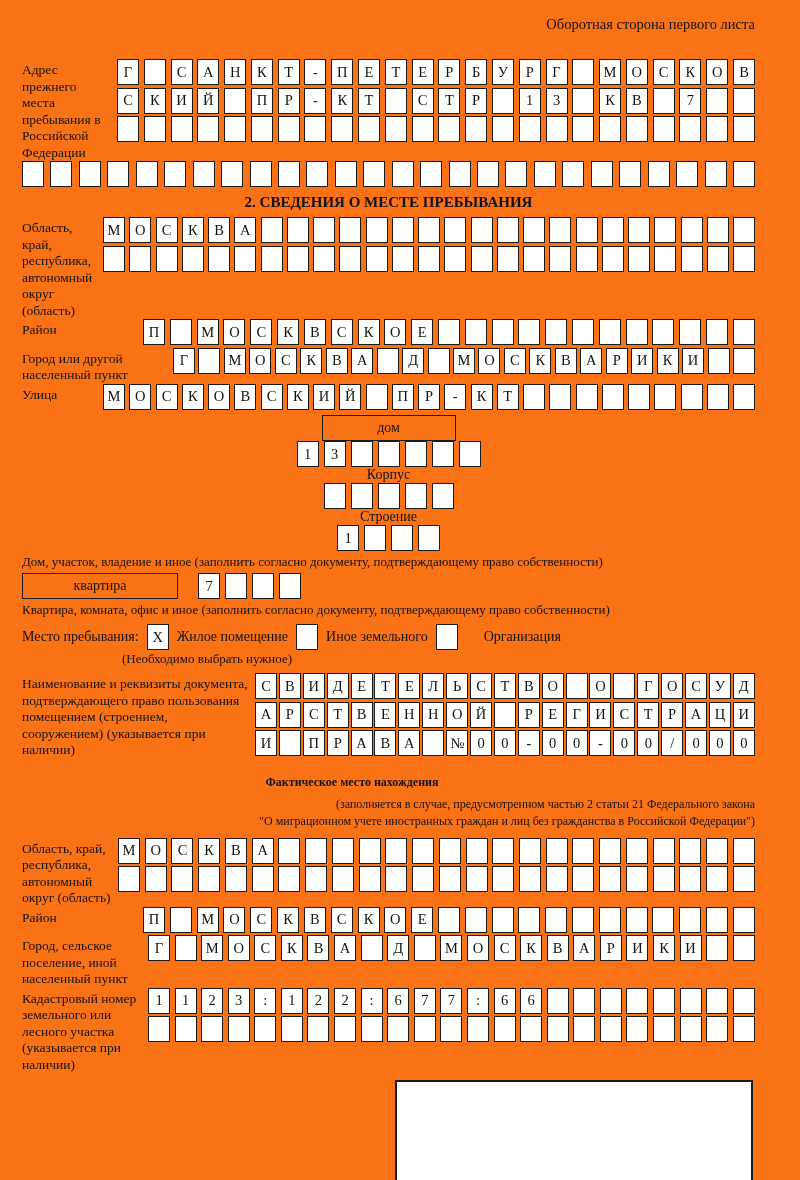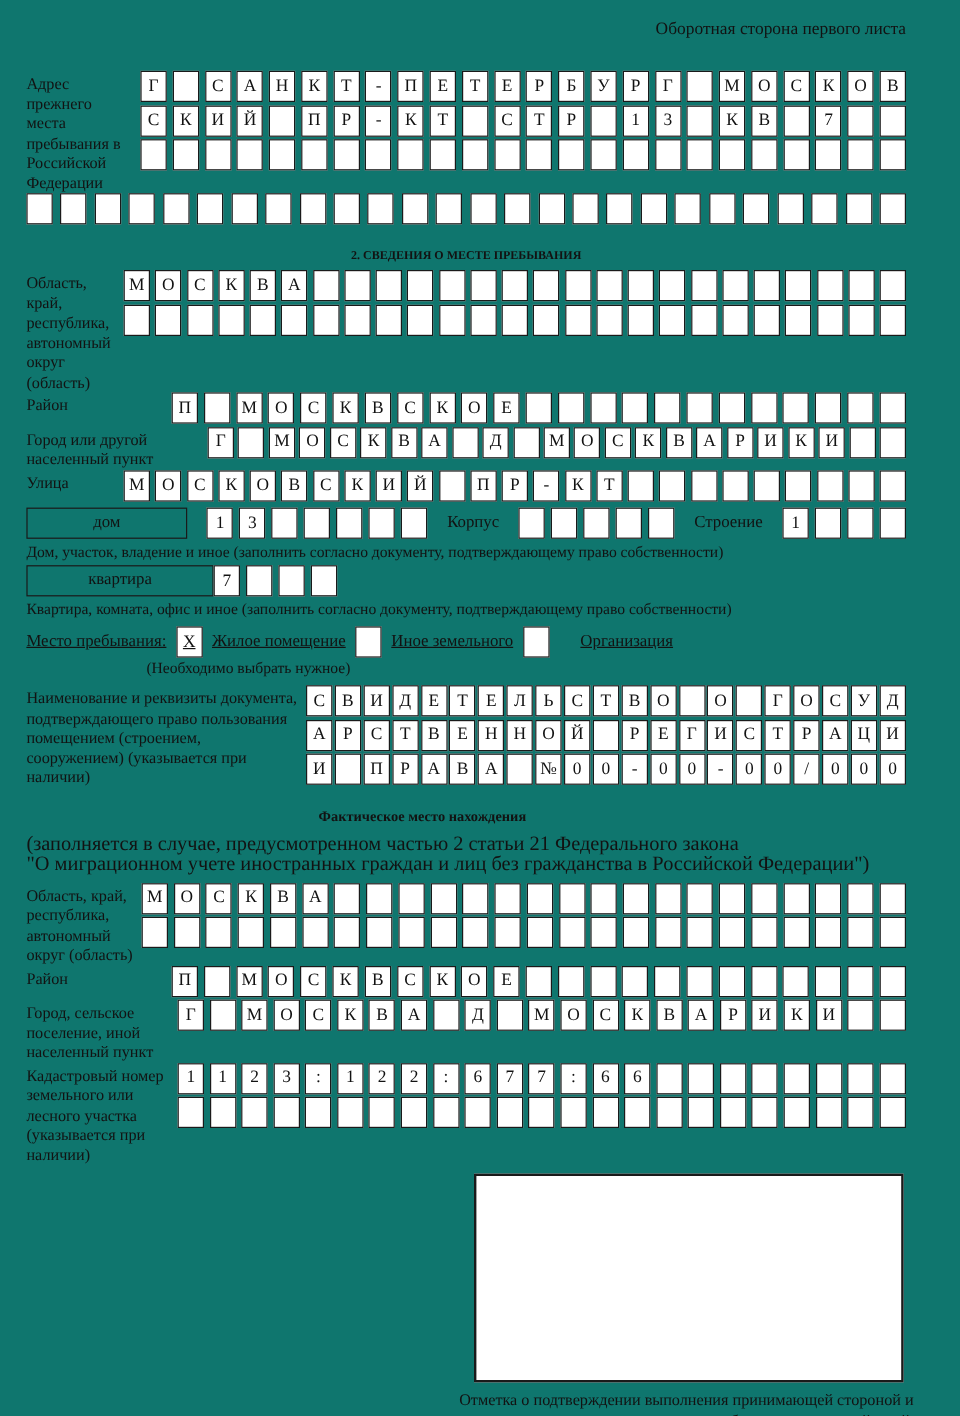--- a/index.html
+++ b/index.html
@@ -1,42 +1,42 @@
 <!DOCTYPE html>
 <html><head>
 <meta charset="utf-8">
 <style>
   html,body{margin:0;padding:0;background:#ffffff;}
   body{width:800px;height:1180px;font-family:"Liberation Serif","DejaVu Serif",serif;color:#121212;}
-  .page{position:relative;box-sizing:border-box;width:800px;height:1180px;padding:16px 45px 0 22px;background:#0f766e;}
+  .page{position:relative;box-sizing:border-box;width:800px;height:1180px;padding:16px 45px 0 22px;background:#f97316;}
   .corner{text-align:right;font-size:14.5px;margin-bottom:26px;}
   .field{display:flex;align-items:flex-start;}
   .label{flex-shrink:0;font-size:13.5px;line-height:16.5px;padding-top:3px;padding-right:6px;box-sizing:border-box;}
   .lw95{width:95px}.lw81{width:81px}.lw121{width:121px}.lw151{width:151px}
   .lw233{width:233px}.lw96{width:96px}.lw126{width:126px}
   .rows{flex:1;min-width:0;}
   .box-row{display:flex;justify-content:space-between;margin-bottom:2.5px;}
   .cell{box-sizing:border-box;width:22px;height:26px;border:1.7px solid #1a1a1a;display:flex;align-items:center;justify-content:center;font-size:14.5px;line-height:1;flex-shrink:0;background:#fff;}
   .note{font-size:13px;line-height:16px;}
   .center{text-align:center;}
-  .section-title{font-size:10px;font-weight:bold;text-align:center;margin:21px 0 6px 0;}
-  .house-row{display:flex;align-items:center;justify-content:space-between;margin:3px 0 3px 0;}
+  .section-title{font-size:15px;font-weight:bold;text-align:center;margin:7px 0 6px 0;}
+  .house-row{display:flex;align-items:center;justify-content:space-between;margin:3px 0 3px 0;flex-direction:column;}
   .wide-box{box-sizing:border-box;height:26px;border:1.7px solid #1a1a1a;display:flex;align-items:center;justify-content:center;font-size:14px;flex-shrink:0;}
   .wb-house{width:134px;}
   .wb-apt{width:156px;}
   .cells-inline{display:flex;gap:5px;}
   .inline-label{font-size:14px;white-space:nowrap;}
-  .apt-row{display:flex;align-items:center;gap:0;margin:3px 0 3px 0;}
-  .stay-row{display:flex;align-items:center;margin-top:6px;font-size:14px;text-decoration:underline;}
+  .apt-row{display:flex;align-items:center;gap:20px;margin:3px 0 3px 0;}
+  .stay-row{display:flex;align-items:center;margin-top:6px;font-size:14px;}
   .stay-row .cell{margin:0 8px 0 8px;}
   .stay-gap2{margin-left:18px;}
   .note-indent{margin-left:100px;margin-top:1px;}
   .doc-field{margin-top:6px;}
   .fact-title{font-size:12px;font-weight:bold;margin:16px 0 6px 0;text-align:center;width:660px;}
-  .fact-notes{font-size:17px;line-height:17px;text-align:left;margin-bottom:8px;}
+  .fact-notes{font-size:12px;line-height:17px;text-align:right;margin-bottom:8px;}
   .mt12{}
   .stamp-box{box-sizing:border-box;margin-left:373px;margin-top:7px;width:358px;height:174px;border:2px solid #1a1a1a;background:#fff;}
   .stamp-caption{margin-left:330px;margin-top:6px;width:440px;text-align:center;font-size:13.5px;line-height:17px;}
 </style>
 </head>
 <body>
 
 <div class="page">
 
   <div class="corner">Оборотная сторона первого листа</div>

